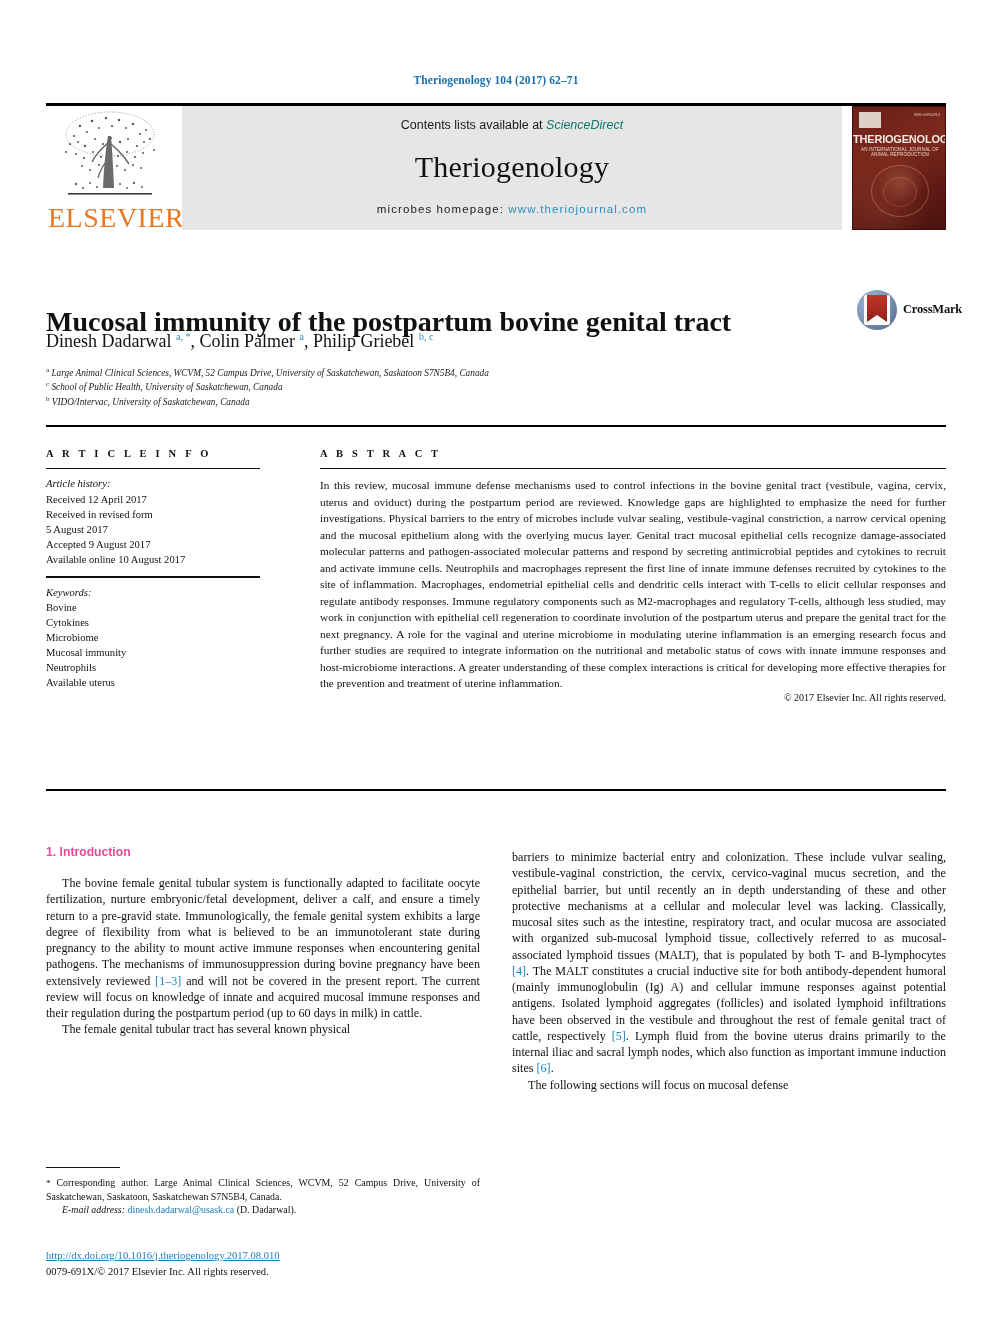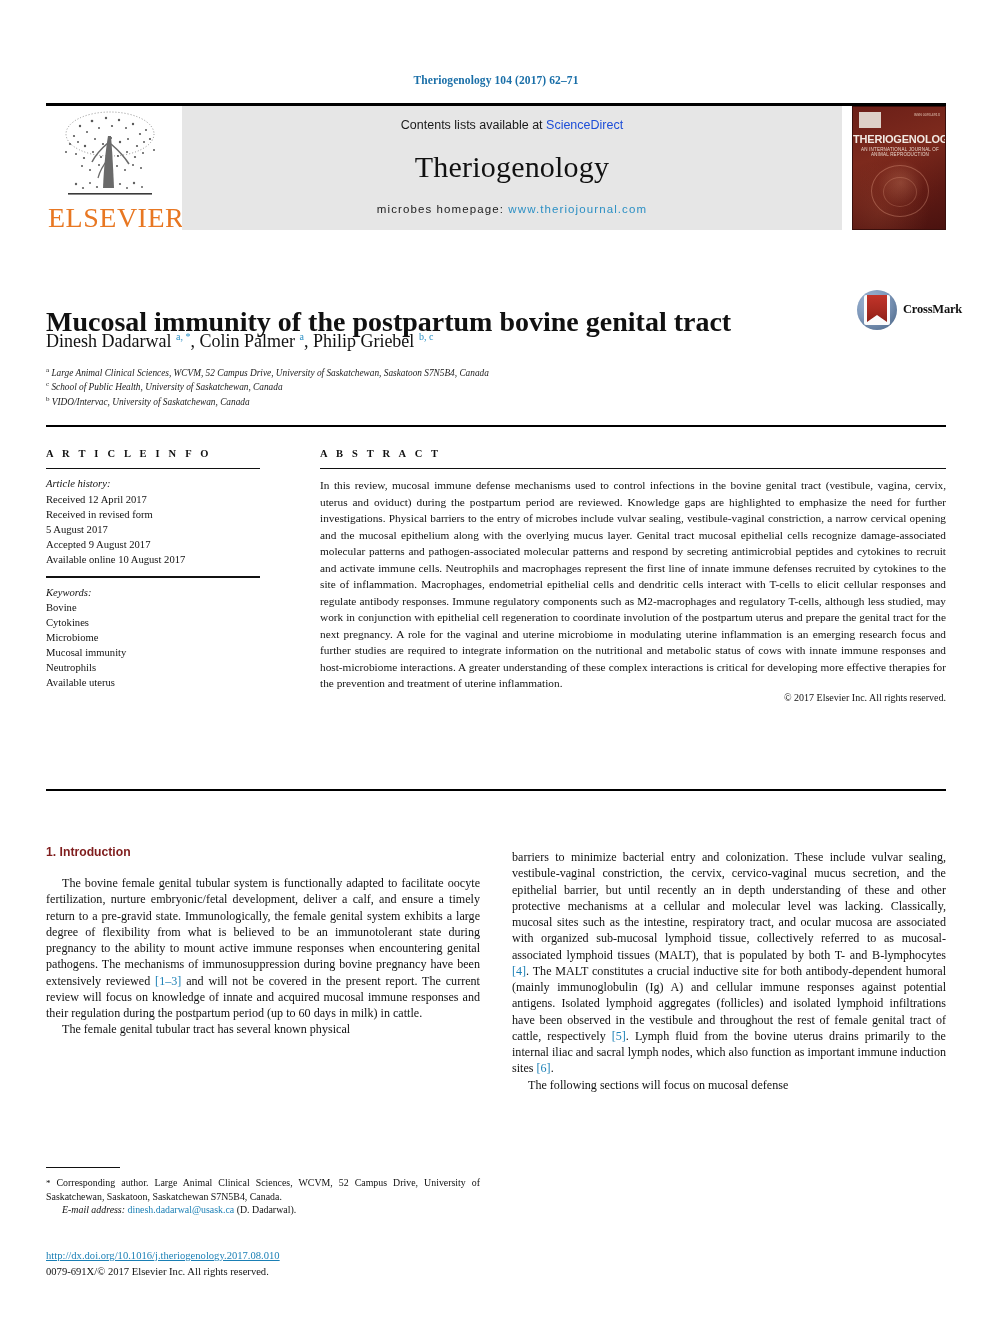--- a/index.html
+++ b/index.html
@@ -53,21 +53,21 @@
     position:absolute; left:136px; top:0px; width:660px; height:124px;
     background:#e6e6e6;
   }
   .contents-line {
     position:absolute; left:0; top:12px; width:660px;
     text-align:center;
     font-family:"Liberation Sans", sans-serif;
     font-size:12.5px;
     color:#1a1a1a;
   }
-  .contents-line .sd { color:#1d4ed8; }
+  .contents-line .sd { color:#0f766e;font-style:italic; }
   .journal-name {
     position:absolute; left:0; top:44px; width:660px;
     text-align:center;
     font-family:"Liberation Serif", serif;
     font-size:30px;
     color:#111;
     letter-spacing:0.2px;
   }
   .homepage-line {
     position:absolute; left:0; top:97px; width:660px;
@@ -194,21 +194,21 @@
     font-family:"Liberation Serif", serif;
     font-size:10px; color:#111;
   }
 
   
   .col-left  { position:absolute; left:46px;  top:845px; width:434px; }
   .col-right { position:absolute; left:512px; top:849px; width:434px; }
 
   .h2 {
     font-family:"Liberation Sans", sans-serif;
-    font-weight:bold; font-size:12.2px; color:#7f1d1d;
+    font-weight:bold; font-size:12.2px; color:#ec4899;
     margin:0 0 16px 0;
   }
   .p {
     font-family:"Liberation Serif", serif;
     font-size:12.1px; line-height:1.345; color:#111;
     text-align:justify; text-justify:inter-word;
     margin:0;
     hyphens:auto;
   }
   .p + .p { text-indent:16px; }

